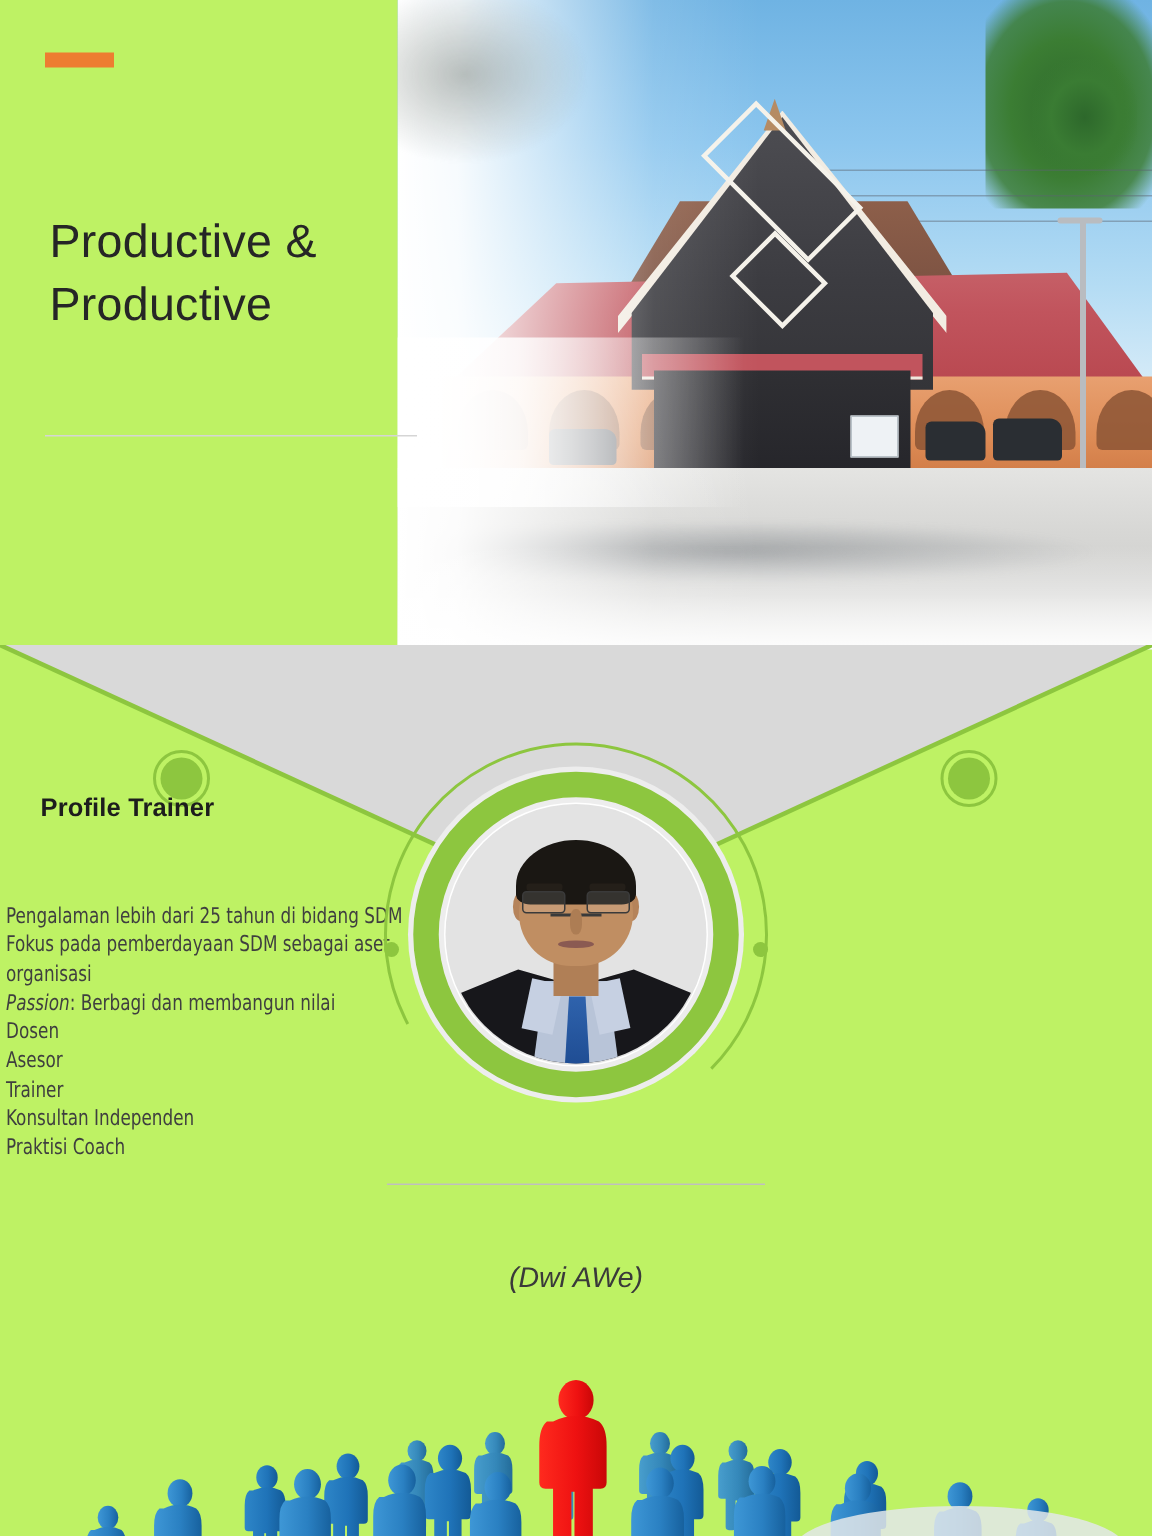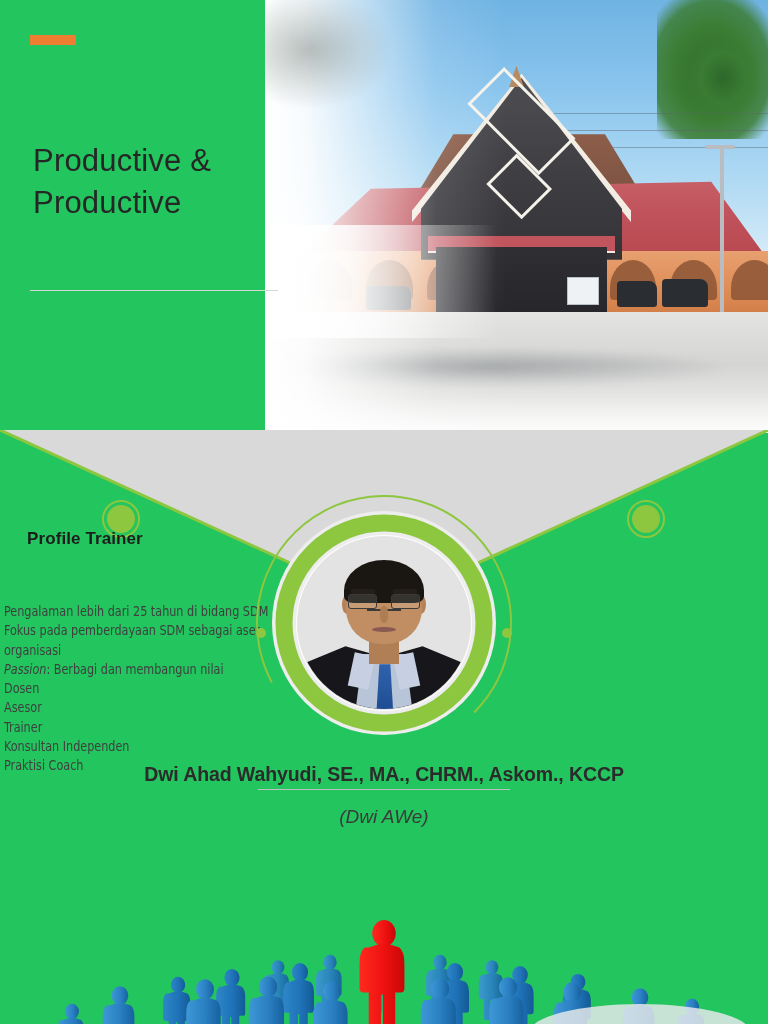--- a/index.html
+++ b/index.html
@@ -9,21 +9,21 @@
     background: #ffffff;
   }
   body {
     font-family: "Liberation Sans", sans-serif;
   }
   #slide {
     position: relative;
     width: 768px;
     height: 1024px;
     overflow: hidden;
-    background: #22c55e;
+    background: #bef264;
   }
 
   
   .photo-block {
     position: absolute;
     left: 265px;
     top: 0;
     width: 503px;
     height: 433px;
     overflow: hidden;
@@ -396,21 +396,21 @@
     position: absolute;
     left: 258px;
     top: 789px;
     width: 252px;
     height: 1px;
     background: #bfbfbf;
   }
   .name-alias {
     position: absolute;
     left: 0;
-    top: 806px;
+    top: 842px;
     width: 768px;
     text-align: center;
     font-size: 19px;
     font-style: italic;
     color: #3a3a3a;
   }
 
   
   .crowd {
     position: absolute;
@@ -529,21 +529,20 @@
       <div class="pf-glasses">
         <div class="pf-lens l"></div>
         <div class="pf-lens r"></div>
       </div>
       <div class="pf-bridge"></div>
       <div class="pf-nose"></div>
       <div class="pf-mouth"></div>
     </div>
   </div>
 
-  <div class="name-line">Dwi Ahad Wahyudi, SE., MA., CHRM., Askom., KCCP</div>
   <div class="name-rule"></div>
   <div class="name-alias">(Dwi AWe)</div>
 
   <div class="crowd">
     <svg class="crowd-svg" width="768" height="160" viewBox="0 0 768 160" aria-hidden="true">
       <defs>
         <linearGradient id="bluA" x1="0" y1="0" x2="1" y2="0">
           <stop offset="0%" stop-color="#2E86C8"></stop>
           <stop offset="55%" stop-color="#1F73B8"></stop>
           <stop offset="100%" stop-color="#135A96"></stop>

